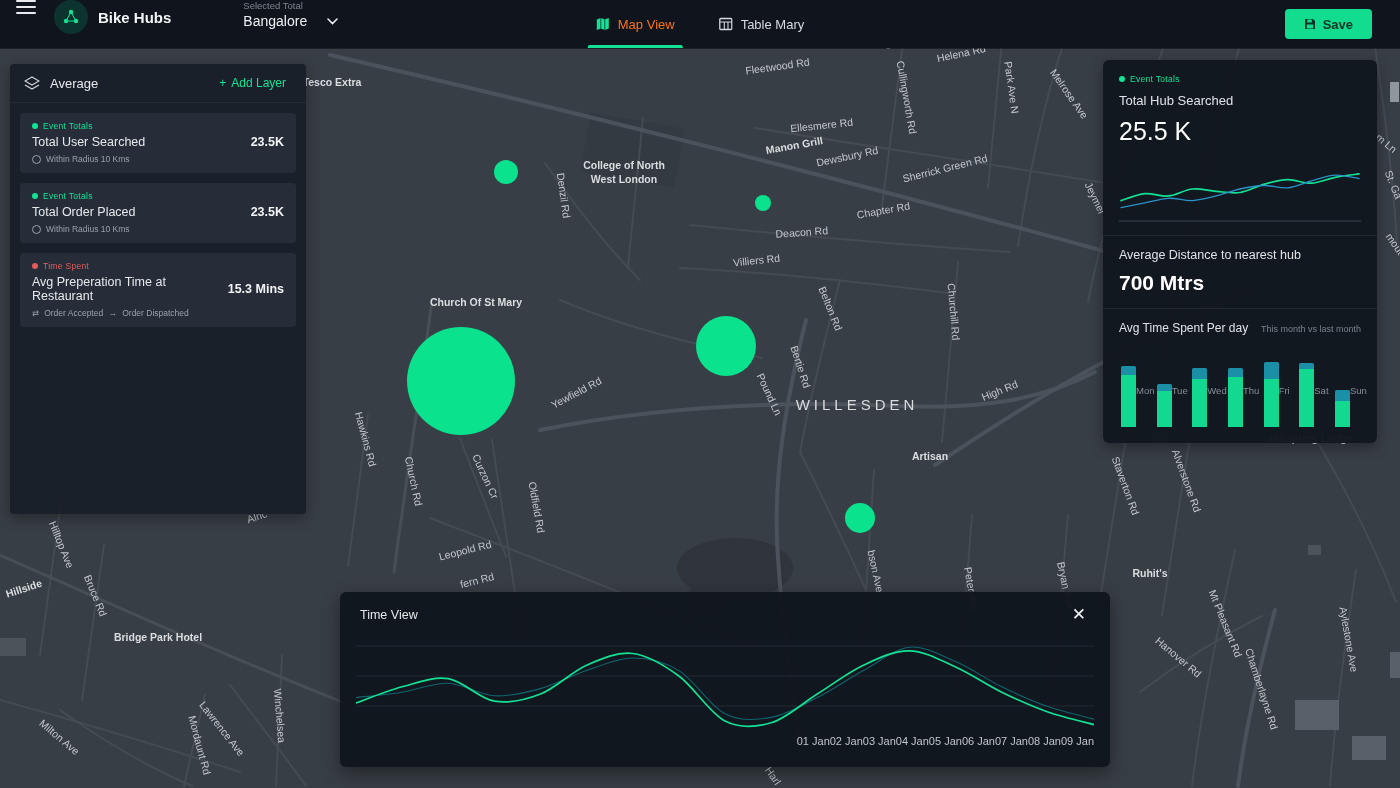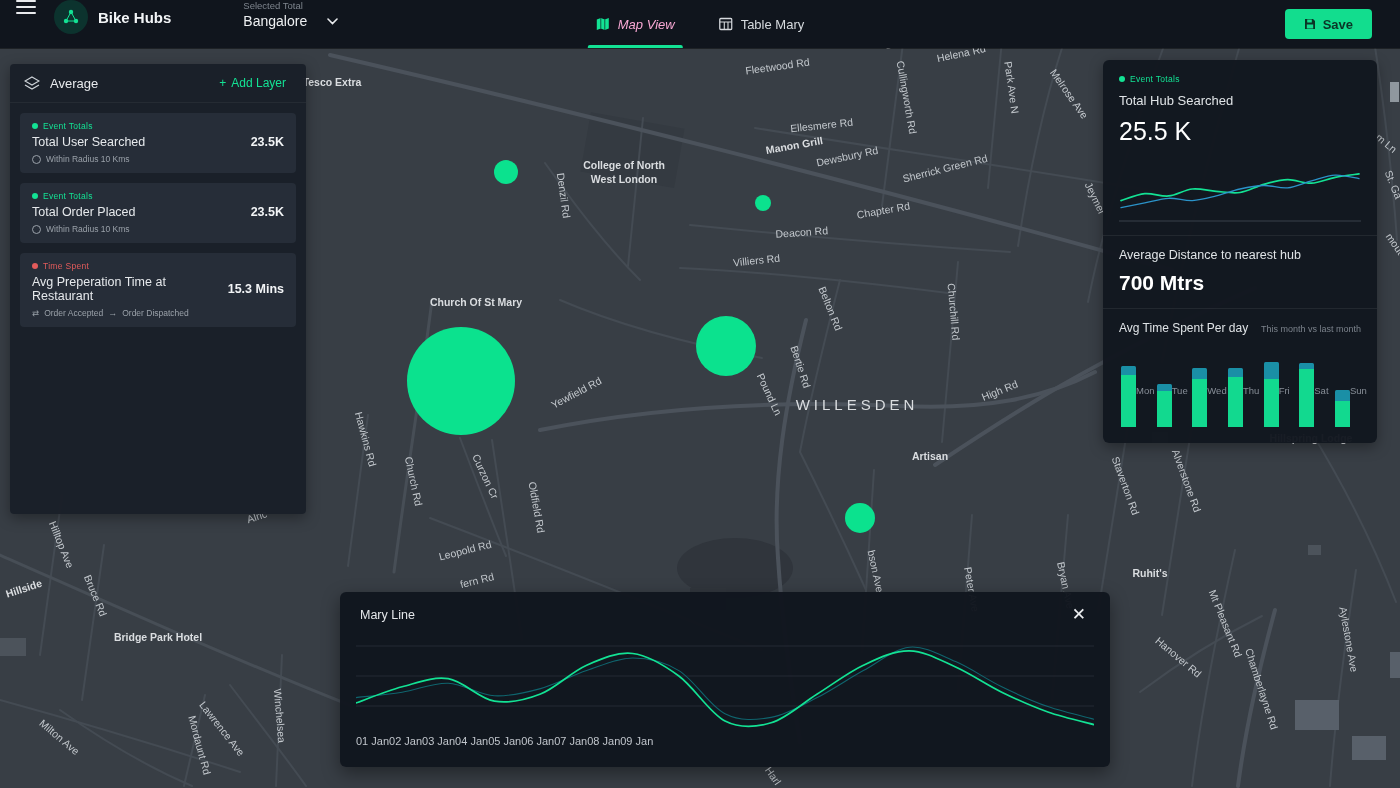--- a/index.html
+++ b/index.html
@@ -18,21 +18,21 @@
   .hamburger span{display:block;height:2px;background:#e8eaed;border-radius:1px;}
   .brand{display:flex;align-items:center;margin-left:18px;gap:10px;}
   .logo{width:34px;height:34px;border-radius:50%;background:#0c332e;display:flex;align-items:center;justify-content:center;}
   .brand-name{color:#f2f4f6;font-size:15px;font-weight:bold;}
   .city{margin-left:72px;cursor:pointer;}
   .city-label{color:#7e858e;font-size:9.5px;margin-bottom:2px;}
   .city-row{display:flex;align-items:center;gap:20px;}
   .city-name{color:#eef0f2;font-size:14px;}
   .tabs{position:absolute;left:50%;transform:translateX(-50%);height:48px;display:flex;gap:12px;}
   .tab{display:flex;align-items:center;gap:8px;padding:0 16px;font-size:13px;color:#d6dade;cursor:pointer;position:relative;}
-  .tab.active{color:#f9a8d4;font-style:italic;}
+  .tab.active{color:#f97316;}
   .tab.active:after{content:"";position:absolute;left:8px;right:8px;bottom:0;height:3px;background:#13e294;border-radius:2px 2px 0 0;}
   .save-btn{position:absolute;right:28px;top:9px;height:30px;padding:0 19px;background:#12dd8e;border:none;border-radius:4px;display:flex;align-items:center;gap:7px;font-size:13px;font-weight:bold;color:#0b3526;cursor:pointer;font-family:inherit;}
 
   
   .layers-panel{position:absolute;left:10px;top:64px;width:296px;height:450px;background:rgba(26,31,40,.97);border-radius:4px;z-index:10;box-shadow:0 4px 14px rgba(0,0,0,.35);}
   .layers-head{height:38px;display:flex;align-items:center;padding:0 14px;border-bottom:1px solid rgba(255,255,255,.05);}
   .layers-title{color:#e8eaed;font-size:13px;margin-left:10px;flex:1;}
   .add-layer{color:#13e294;font-size:12px;cursor:pointer;display:flex;align-items:center;gap:5px;background:none;border:none;font-family:inherit;}
   .layer-card{margin:10px;background:#262d38;border-radius:4px;padding:8px 12px 9px;cursor:pointer;}
   .cat-row{display:flex;align-items:center;gap:5px;font-size:8.5px;letter-spacing:.3px;}
@@ -58,21 +58,21 @@
   .bar-area{height:80px;display:flex;align-items:flex-end;}
   .bar-stack{width:15px;display:flex;flex-direction:column;justify-content:flex-end;}
   .bar-label{color:#878e97;font-size:9.5px;margin-top:7px;}
 
   
   .timeline-panel{position:absolute;left:340px;top:592px;width:770px;height:175px;background:rgba(17,22,30,.97);border-radius:6px;z-index:10;box-shadow:0 6px 18px rgba(0,0,0,.4);}
   .timeline-head{display:flex;align-items:center;justify-content:space-between;padding:13px 18px 0 20px;}
   .timeline-title{color:#e4e7ea;font-size:12.5px;}
   .close-btn{color:#eceef0;font-size:17px;cursor:pointer;line-height:1;background:none;border:none;font-family:inherit;}
   #timeline-chart{display:block;margin:8px 16px 0 16px;}
-  .timeline-x{display:flex;justify-content:flex-start;padding:0 16px;margin-top:3px;}
+  .timeline-x{display:flex;justify-content:flex-end;padding:0 16px;margin-top:3px;}
   .timeline-x span{color:#c0c5cb;font-size:11px;}
 </style>
 </head>
 <body>
 
 <svg id="map" width="1400" height="788" viewBox="0 0 1400 788">
   <rect width="1400" height="788" fill="#383e45"></rect>
   <g id="map-patches">
     <ellipse cx="735" cy="568" rx="58" ry="30" fill="#30353c"></ellipse>
     <rect x="585" y="120" width="95" height="60" fill="#343a41" transform="rotate(10 632 150)"></rect>
@@ -395,21 +395,21 @@
             <div style="height: 26px; background: rgb(18, 217, 143);"></div>
           </div>
         </div>
         <div class="bar-label">Sun</div>
       </div>
     </div>
 </div>
 
 <div class="timeline-panel">
   <div class="timeline-head">
-    <span class="timeline-title">Mary Line</span>
+    <span class="timeline-title">Time View</span>
     <button class="close-btn">✕</button>
   </div>
   <svg id="timeline-chart" width="738" height="100" viewBox="0 0 738 100">
       <line x1="0" y1="14" x2="738" y2="14" stroke="#242b34" stroke-width="1"></line>
       <line x1="0" y1="44" x2="738" y2="44" stroke="#242b34" stroke-width="1"></line>
       <line x1="0" y1="74" x2="738" y2="74" stroke="#242b34" stroke-width="1"></line>
       <path d="M0,65.6C7.6875,64.69999999999999,30.75,62.599999999999994,46.125,60.199999999999996C61.5,57.8,76.875,50.599999999999994,92.25,51.199999999999996C107.625,51.8,123,62.9,138.375,63.8C153.75,64.7,169.125,60.8,184.5,56.6C199.875,52.400000000000006,215.25,43.7,230.625,38.6C246,33.5,261.375,26,276.75,26C292.125,26,307.5,29.300000000000004,322.875,38.6C338.25,47.9,353.625,74,369,81.8C384.375,89.6,399.75,88.10000000000001,415.125,85.4C430.5,82.7,445.875,73.39999999999999,461.25,65.6C476.625,57.8,492,47,507.375,38.6C522.75,30.200000000000003,538.125,16.700000000000003,553.5,15.200000000000003C568.875,13.700000000000001,584.25,22.999999999999996,599.625,29.599999999999994C615,36.199999999999996,630.375,47.3,645.75,54.8C661.125,62.3,676.5,69.19999999999999,691.875,74.6C707.25,80,730.3125,85.1,738,87.2" fill="none" stroke="#0f7f88" stroke-width="1.1" opacity="0.75" stroke-linecap="round"></path>
       <path d="M0,71C7.6875,68.3,30.75,58.849999999999994,46.125,54.8C61.5,50.75,76.875,44.3,92.25,46.699999999999996C107.625,49.099999999999994,123,66.65,138.375,69.2C153.75,71.75,169.125,68,184.5,62C199.875,56,215.25,39.95,230.625,33.2C246,26.450000000000003,261.375,19.7,276.75,21.5C292.125,23.3,307.5,32.75,322.875,44C338.25,55.25,353.625,81.2,369,89C384.375,96.8,399.75,95.3,415.125,90.8C430.5,86.3,445.875,71.6,461.25,62C476.625,52.4,492,40.400000000000006,507.375,33.2C522.75,26.000000000000004,538.125,18.499999999999996,553.5,18.799999999999997C568.875,19.099999999999998,584.25,28.1,599.625,35C615,41.9,630.375,52.699999999999996,645.75,60.199999999999996C661.125,67.69999999999999,676.5,74.6,691.875,80C707.25,85.4,730.3125,90.5,738,92.6" fill="none" stroke="#13e294" stroke-width="1.7" opacity="1" stroke-linecap="round"></path>
     </svg>
   <div class="timeline-x" id="timeline-x">

